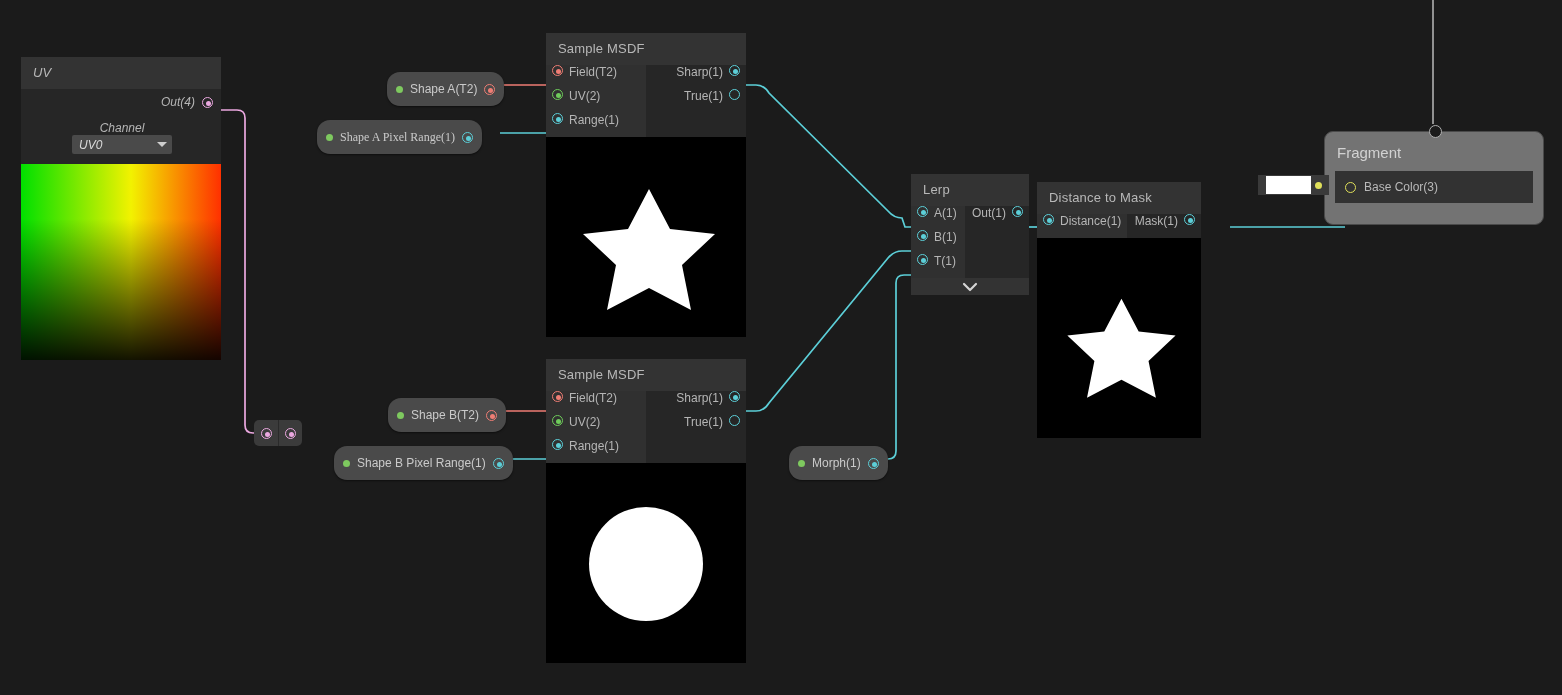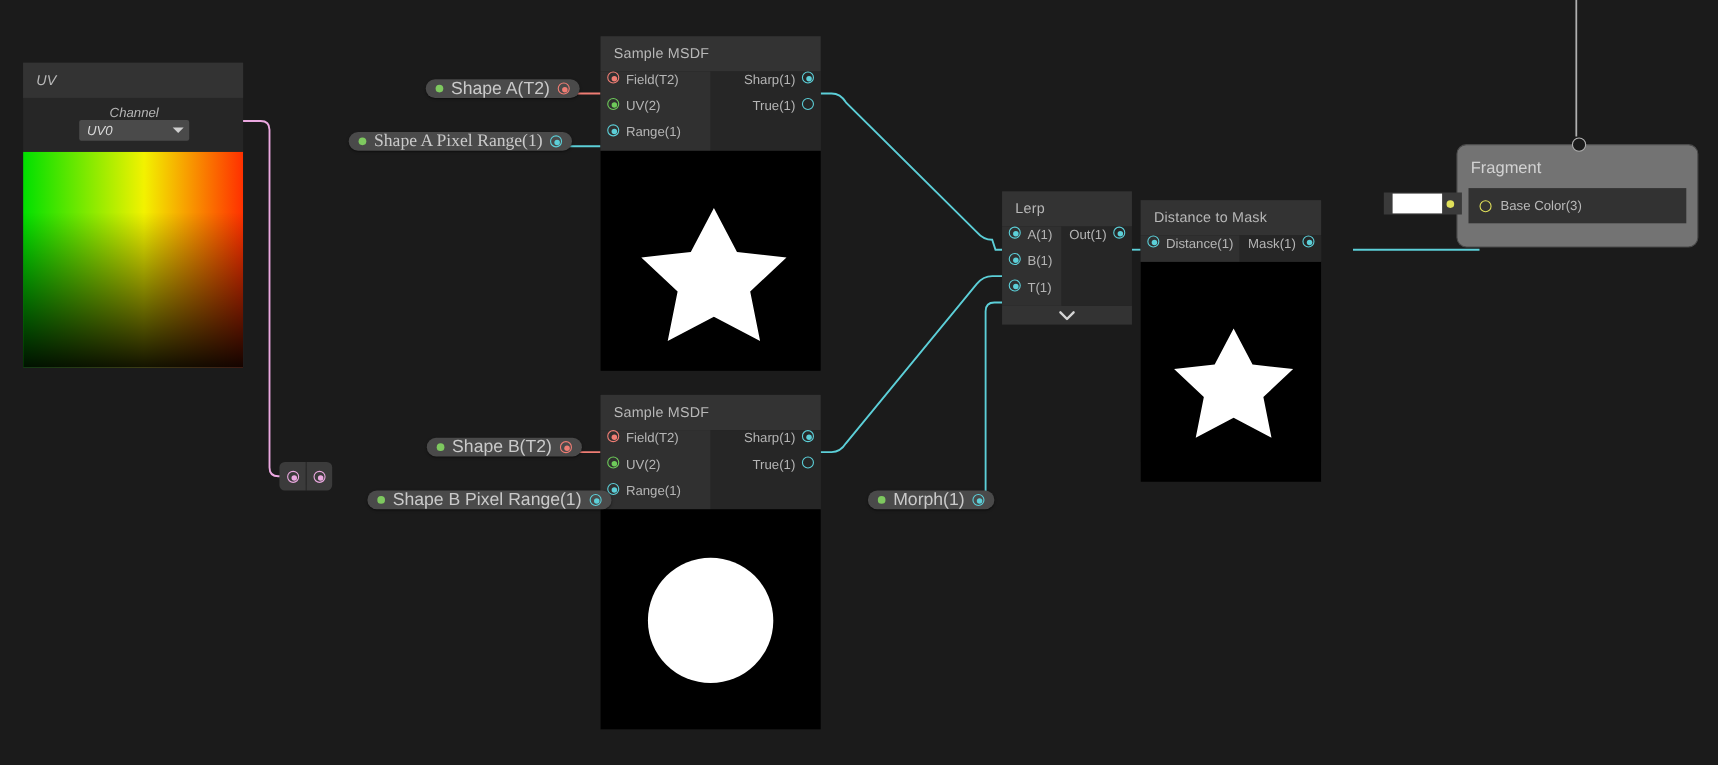--- a/index.html
+++ b/index.html
@@ -35,23 +35,23 @@
 
   .c-red { color: #ef7d74; }
   .c-green { color: #6ecb5a; }
   .c-cyan { color: #5ccfd8; }
   .c-pink { color: #eba8e0; }
   .c-yellow { color: #e0e05a; }
 
   .preview { background: #000; width: 100%; display: block; }
 
   .pill {
-    position: absolute; z-index: 3; height: 17px; border-radius: 13px;
+    position: absolute; z-index: 3; height: 34px; border-radius: 13px;
     background: #4a4a4a; display: flex; align-items: center;
-    padding: 0 9px; font-size: 16px; color: #cacaca; gap: 7px;
+    padding: 0 9px; font-size: 12px; color: #cacaca; gap: 7px;
     box-shadow: 0 1px 2px rgba(0,0,0,.5);
   }
   .pill .dot { width: 7px; height: 7px; border-radius: 50%; background: #7ec95f; flex:0 0 7px; }
   .pill .lbl { white-space: nowrap; }
 
   .reroute { position: absolute; z-index: 3; display: flex; }
   .reroute .rr { width: 24px; height: 26px; background: #3b3b3b; display:flex;
                  align-items:center; justify-content:center; }
   .reroute .rr:first-child { border-radius: 5px 0 0 5px; }
   .reroute .rr:last-child { border-radius: 0 5px 5px 0; border-left: 1px solid #2a2a2a; }
@@ -132,20 +132,24 @@
 
     <path d="M1022,227 L1044,227" stroke="#5ccfd8" stroke-width="1.7" fill="none"></path>
 
     <path d="M1230,227 L1345,227" stroke="#5ccfd8" stroke-width="1.7" fill="none"></path>
 
     <path d="M1325,185 L1344,185" stroke="#e0e05a" stroke-width="1.7" fill="none"></path>
   </svg>
 
   <div class="node" id="uv-node" style="left:21px; top:57px; width:200px;font-style:italic;">
     <div class="node-header">UV</div>
+    <div class="out-row">
+      <span>Out(4)</span>
+      <span class="port c-pink"></span>
+    </div>
     <div class="prop-row">
       <span>Channel</span>
       <span class="select">
         <span>UV0</span>
         <span class="caret"></span>
       </span>
     </div>
     <div class="uv-grad-wrap">
       <div class="g1"></div>
       <div class="g2"></div>

